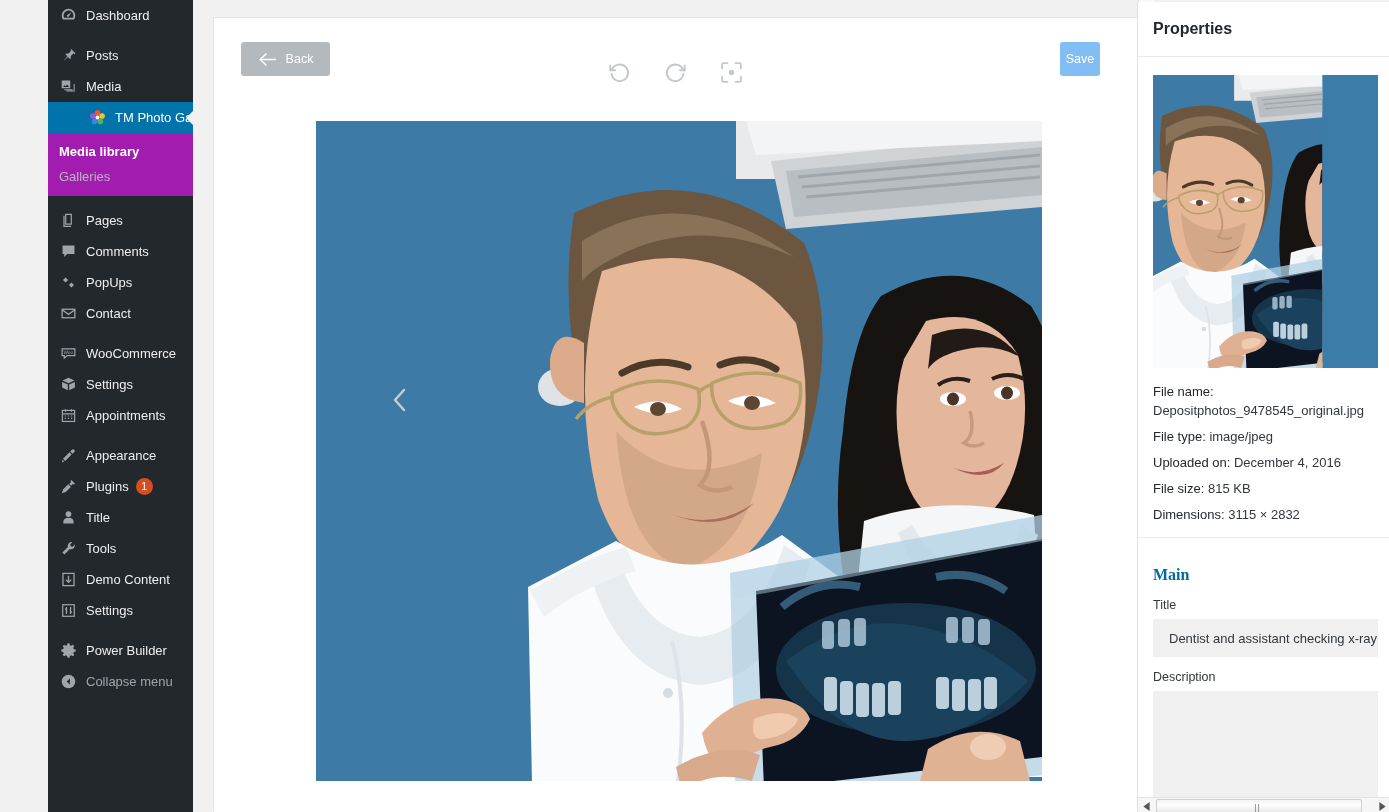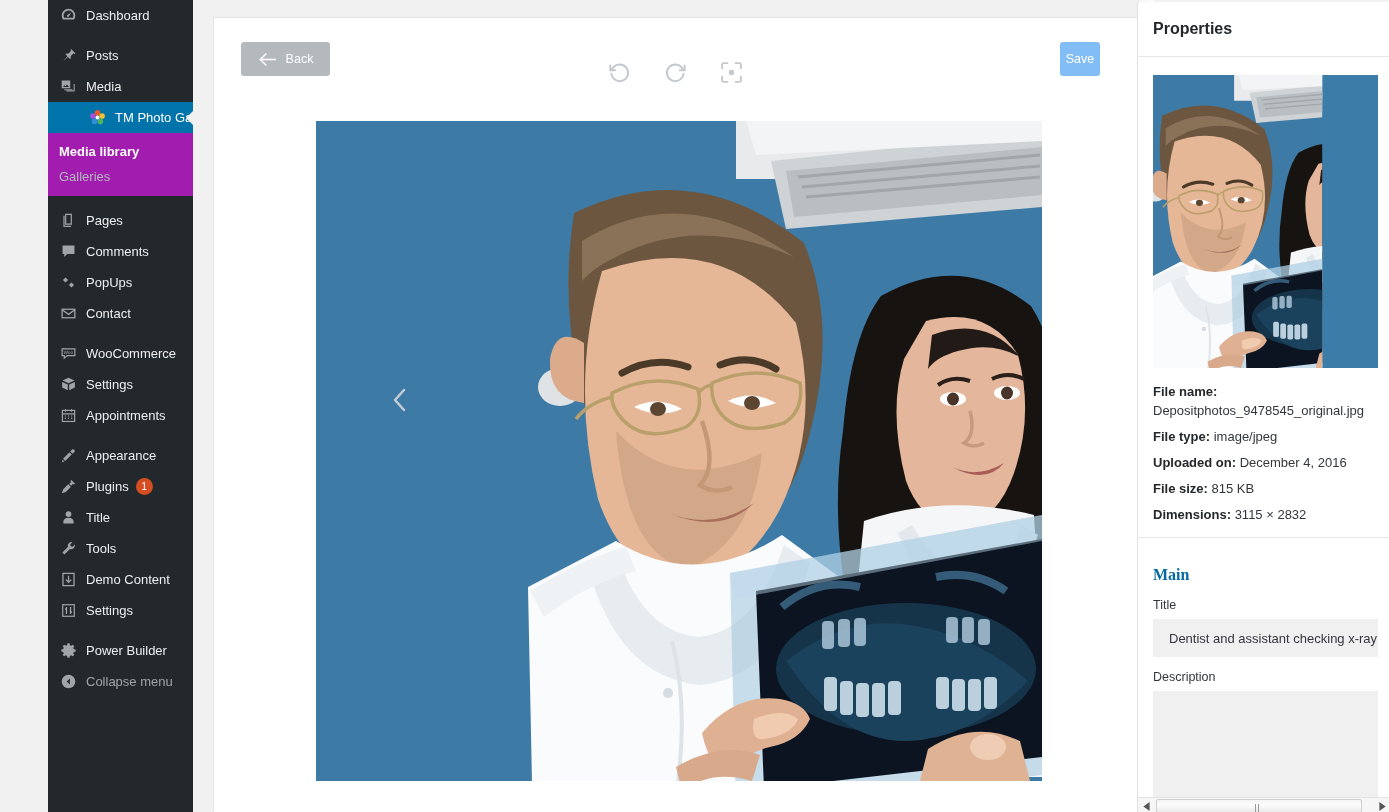--- a/index.html
+++ b/index.html
@@ -115,21 +115,21 @@
   }
   .props-head h2 { font-size:16px; color:#23282d; font-weight:bold; }
   .props-body { padding:18px 15px 0 15px; }
   .thumb {
     width:225px; height:293px; background:#3b7ca8;
     overflow:hidden; margin-bottom:14px;
   }
   .thumb svg { display:block; width:100%; height:100%; }
   .meta { font-size:13px; color:#32373c; line-height:19px; }
   .meta .row { margin-bottom:7px; }
-  .meta b { font-weight:bold; color:#23282d; }
+  .meta b { font-weight:normal; color:#23282d; }
   .sep { height:1px; background:#e8e8e8; margin:13px -15px 0 -15px; }
   .section-title { font-size:16px; font-weight:bold; color:#0369a1;
     margin:28px 0 14px 0;font-family:Liberation Serif, serif; }
   .field-label { font-size:12.5px; color:#32373c; margin-bottom:7px; }
   .text-input {
     width:225px; height:38px; background:#f0f0f0;
     border:none; padding:0 12px 0 16px;
     font-family:"Liberation Sans", sans-serif;
     font-size:13px; color:#32373c; outline:none;
     margin-bottom:13px; white-space:nowrap; overflow:hidden;

